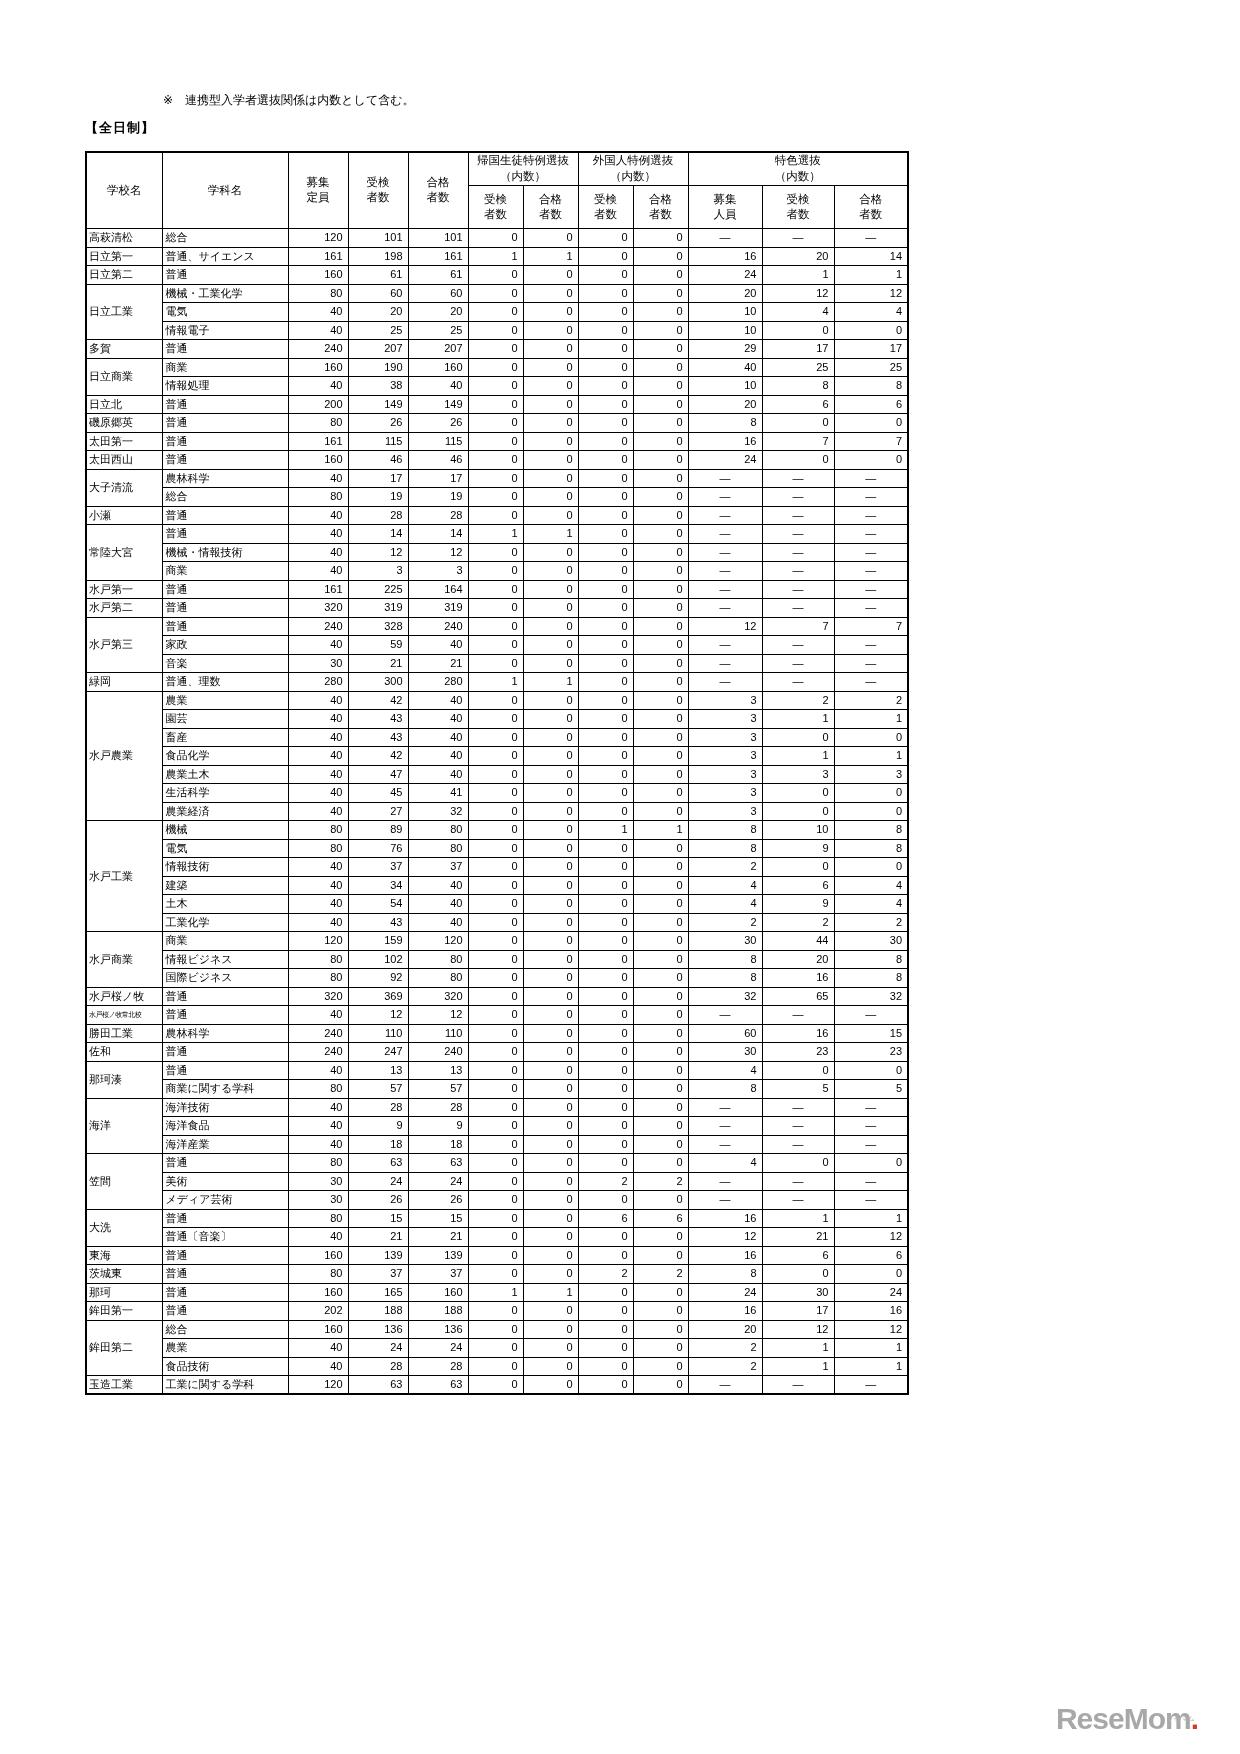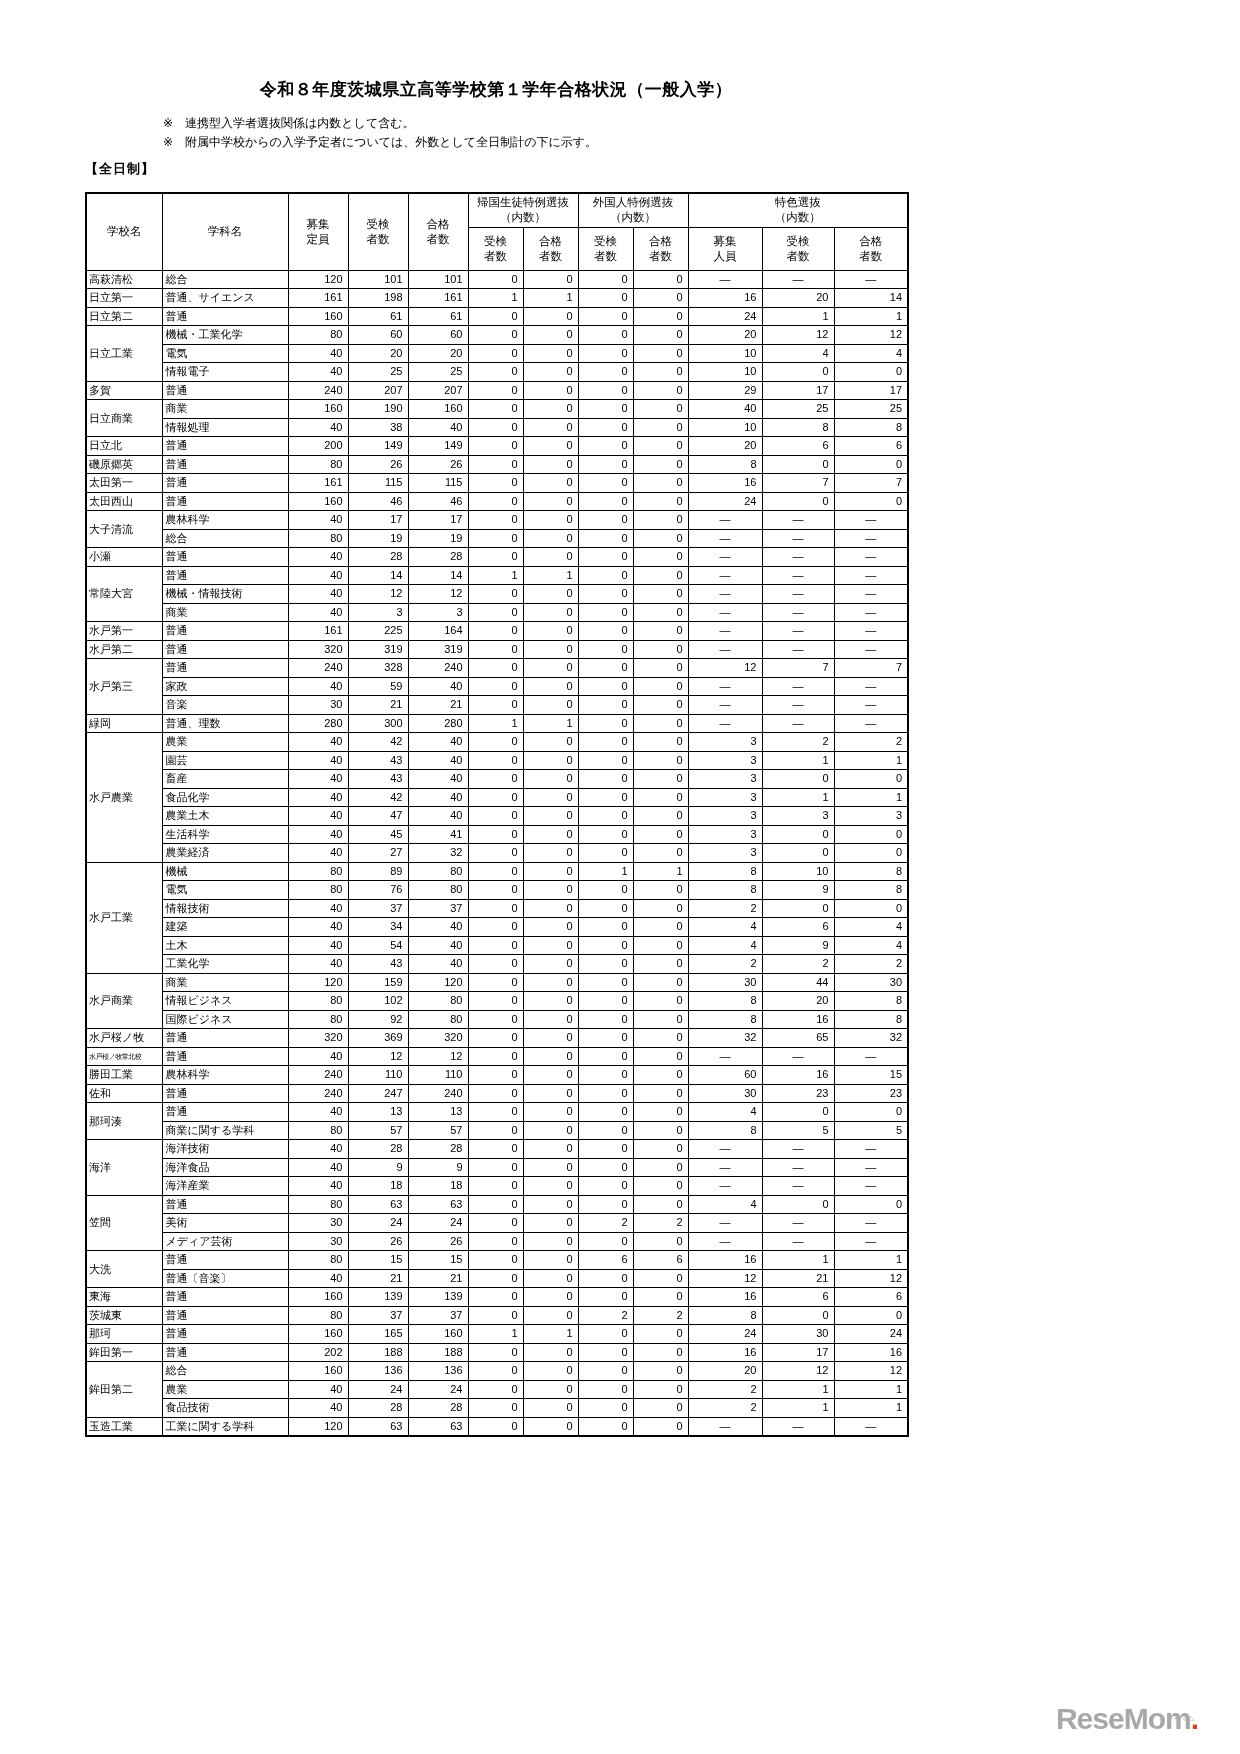--- a/index.html
+++ b/index.html
@@ -34,25 +34,23 @@
   .logo { position:absolute; right:42px; top:1704px; font-size:30px; font-weight:bold;
           color:#a8a8a8; letter-spacing:-1px; line-height:1; }
   .logo .dot { color:#d93a2b; }
   .logo-sub { position:absolute; right:45px; top:1714px; font-size:7px; color:#b3b3b3; }
 </style>
 </head>
 <body>
 
 <div class="content">
 
-  <div class="doc-title">令和８年度茨城県立高等学校第１学年合格状況（一般入学）</div>
 
   <div class="notes">
     <div class="note-line">※　連携型入学者選抜関係は内数として含む。</div>
-    <div class="note-line">※　附属中学校からの入学予定者については、外数として全日制計の下に示す。</div>
   </div>
 
   <div class="section-label">【全日制】</div>
 
   <table class="results">
     <colgroup>
       <col style="width:76px">
         <col style="width:126px">
         <col style="width:60px">
       <col style="width:60px">

